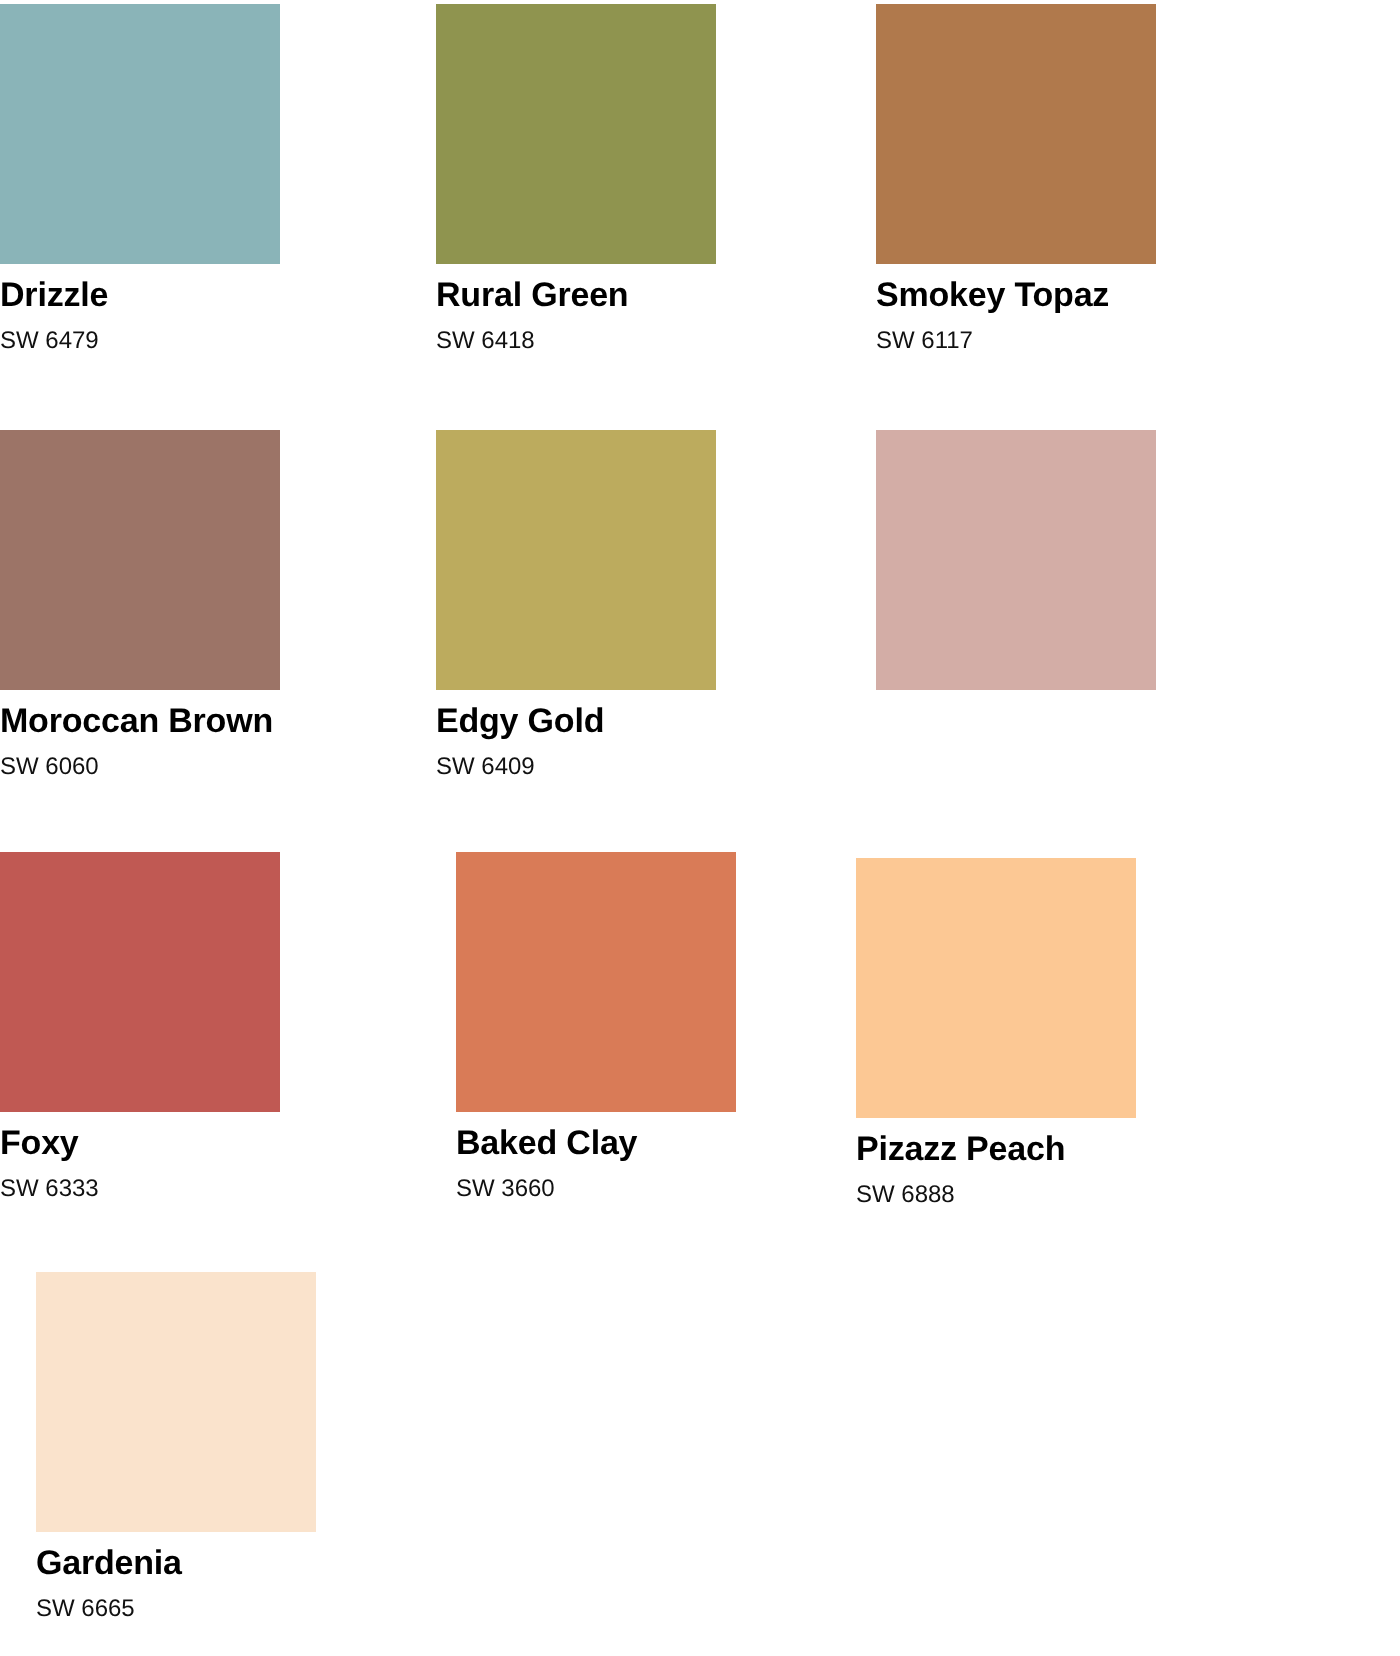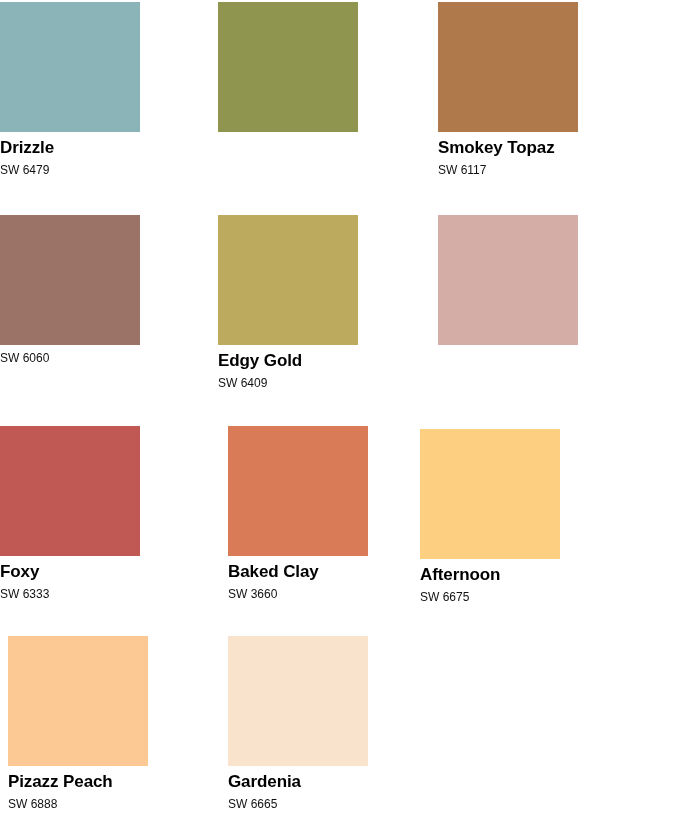--- a/index.html
+++ b/index.html
@@ -79,33 +79,38 @@
   <div class="swatch-cell row-0 col-0">
     <span class="swatch-chip" style="background-color: rgb(138, 180, 184);"></span>
     <span class="swatch-meta">
       <span class="swatch-name">Drizzle</span>
       <span class="swatch-code">SW 6479</span>
     </span>
   </div>
 
   <div class="swatch-cell row-0 col-1">
     <span class="swatch-chip" style="background-color: rgb(143, 148, 79);"></span>
+    <span class="swatch-meta">
+      <span class="swatch-name">Rural Green</span>
+      <span class="swatch-code">SW 6418</span>
+    </span>
   </div>
 
   <div class="swatch-cell row-0 col-2">
     <span class="swatch-chip" style="background-color: rgb(176, 121, 76);"></span>
     <span class="swatch-meta">
       <span class="swatch-name">Smokey Topaz</span>
       <span class="swatch-code">SW 6117</span>
     </span>
   </div>
 
   <div class="swatch-cell row-1 col-0">
     <span class="swatch-chip" style="background-color: rgb(156, 116, 103);"></span>
     <span class="swatch-meta">
+      <span class="swatch-name">Moroccan Brown</span>
       <span class="swatch-code">SW 6060</span>
     </span>
   </div>
 
   <div class="swatch-cell row-1 col-1">
     <span class="swatch-chip" style="background-color: rgb(188, 171, 94);"></span>
     <span class="swatch-meta">
       <span class="swatch-name">Edgy Gold</span>
       <span class="swatch-code">SW 6409</span>
     </span>
@@ -125,27 +130,20 @@
 
 
   <div class="swatch-cell row-2 col-2">
     <span class="swatch-chip" style="background-color: rgb(217, 123, 87);"></span>
     <span class="swatch-meta">
       <span class="swatch-name">Baked Clay</span>
       <span class="swatch-code">SW 3660</span>
     </span>
   </div>
 
-  <div class="swatch-cell row-3 col-0">
-    <span class="swatch-chip" style="background-color: rgb(253, 208, 129);"></span>
-    <span class="swatch-meta">
-      <span class="swatch-name">Afternoon</span>
-      <span class="swatch-code">SW 6675</span>
-    </span>
-  </div>
 
   <div class="swatch-cell row-3 col-1">
     <span class="swatch-chip" style="background-color: rgb(252, 200, 148);"></span>
     <span class="swatch-meta">
       <span class="swatch-name">Pizazz Peach</span>
       <span class="swatch-code">SW 6888</span>
     </span>
   </div>
 
   <div class="swatch-cell row-3 col-2">

